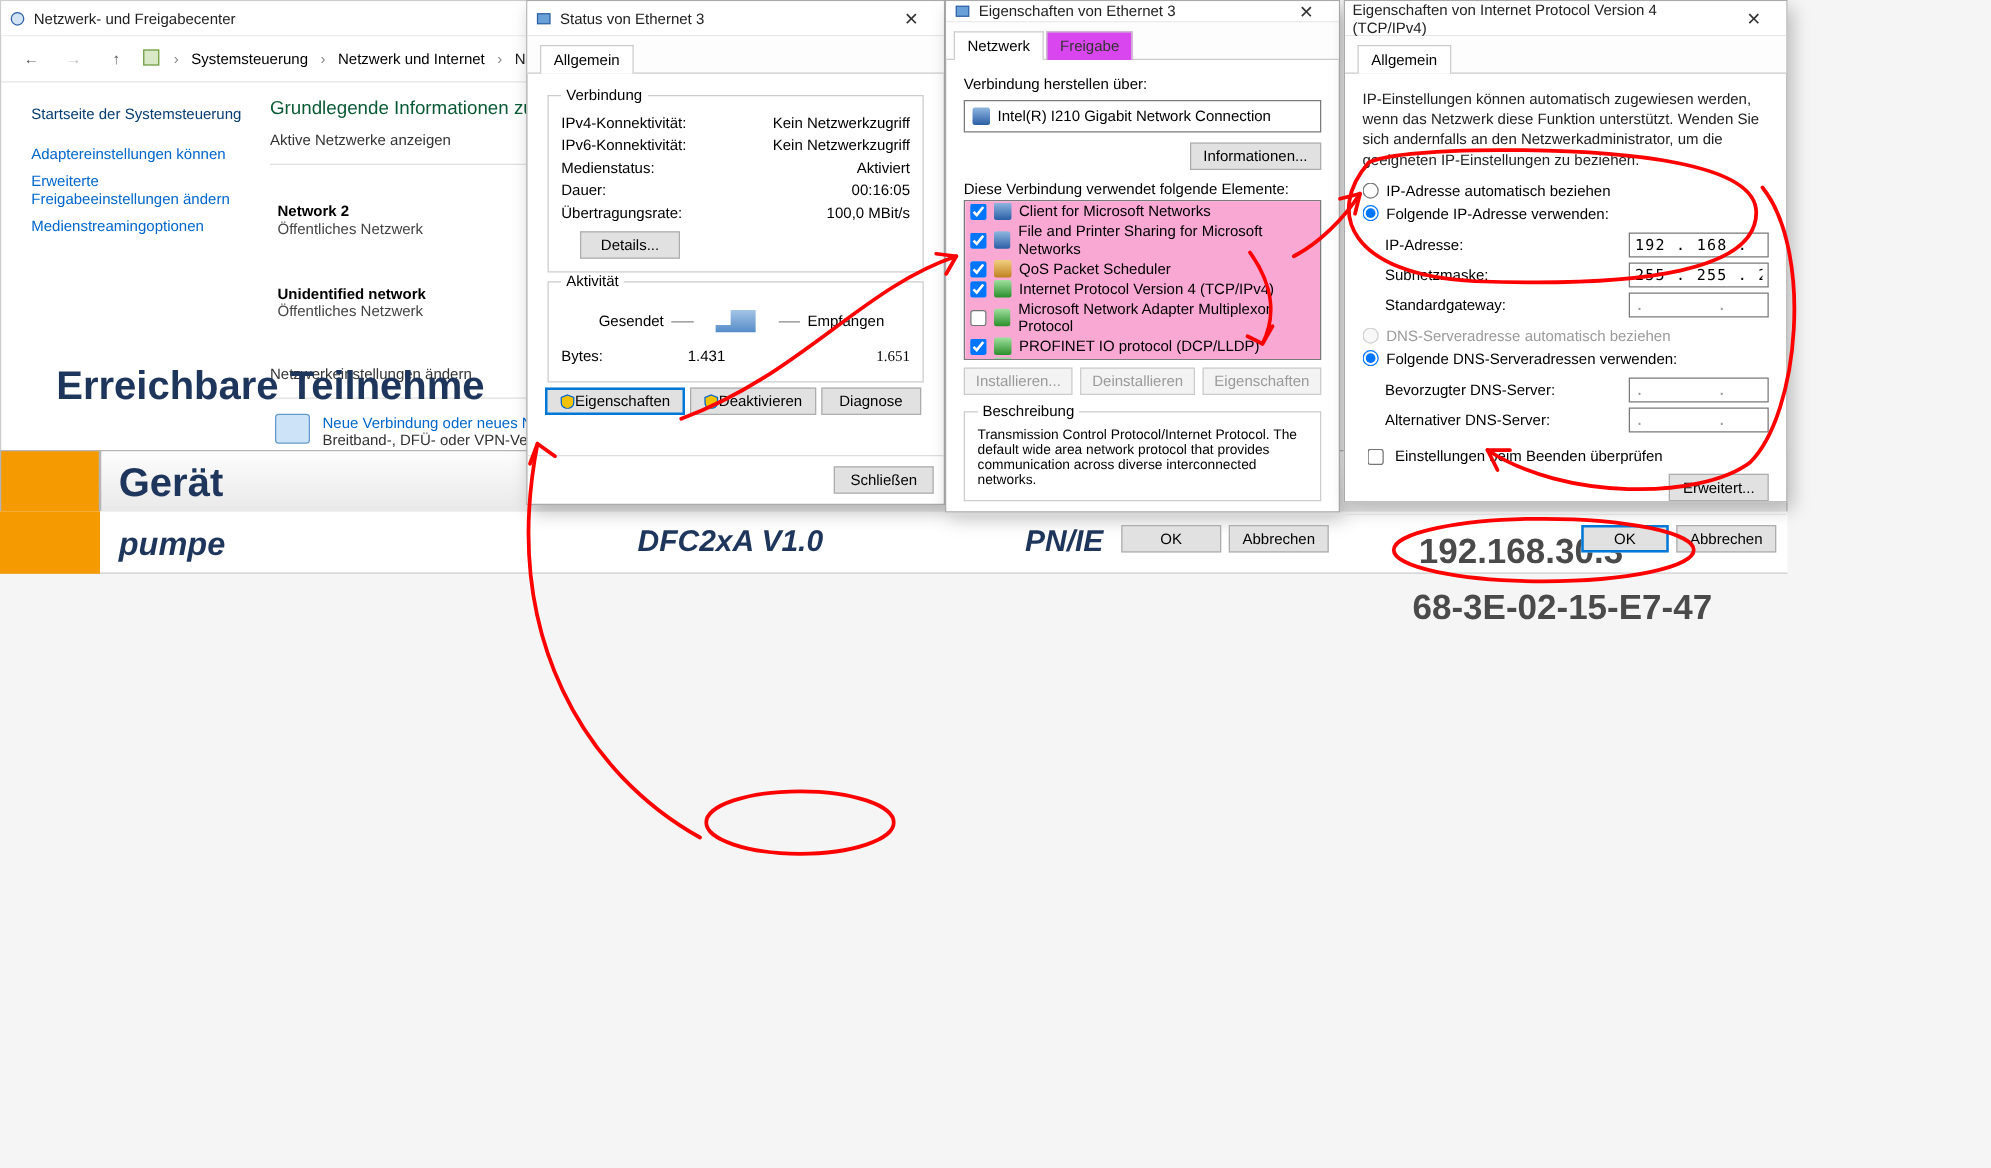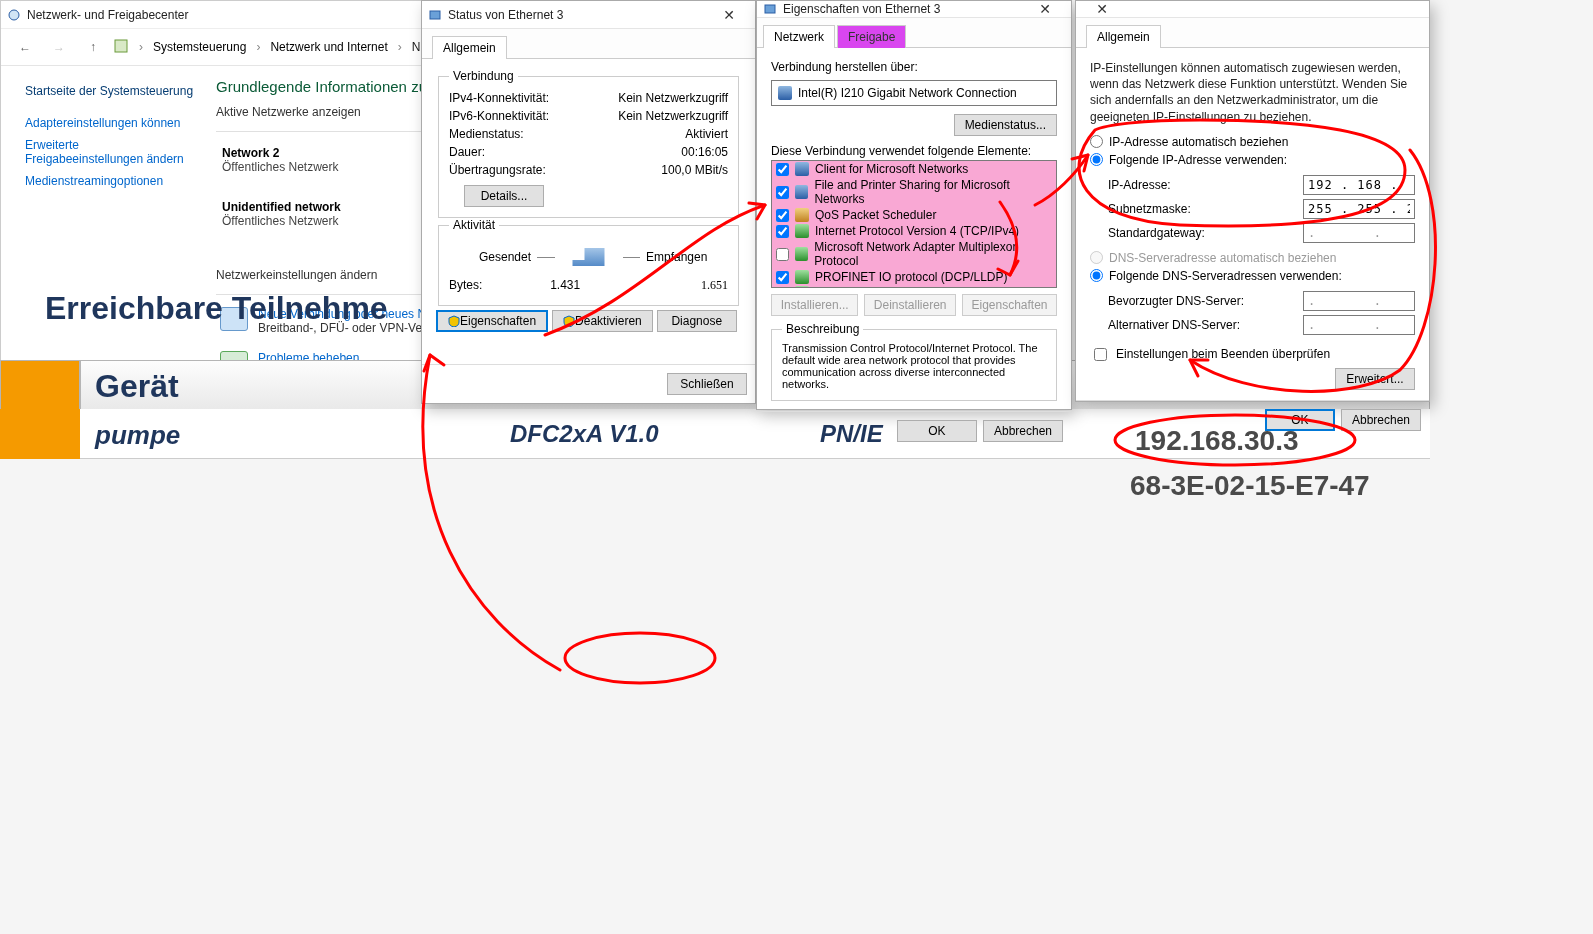--- a/index.html
+++ b/index.html
@@ -123,21 +123,21 @@
   .search-box .mag { margin-left:auto; color:#666;}
   .refresh{ color:#555;}
   .ncs-body{ display:flex; height:calc(100% - 58px);}
   .ncs-side{ width:205px; padding:14px 10px 10px 24px; }
   .ncs-side a{ display:block; color:#0066cc; padding:4px 0; text-decoration:none; font-size:12px;}
   .ncs-side a.dark{ color:#063d73;}
   .ncs-main{ flex:1; padding:10px 20px 10px 10px; }
   .ncs-h1{ color:#0a5a36; font-size:15px; padding:2px 0 10px 0;}
   .ncs-sub{ color:#333; font-size:12px; padding:0 0 6px 0;}
   .net-block{ display:flex; padding:8px 0 14px 6px;}
-  .net-left{ width:260px;}
+  .net-left{ width:260px;margin-top:16px;}
   .net-left .name{ font-weight:600;}
   .net-left .type{ color:#444;}
   .net-right{ }
   .net-right .line{ display:flex; gap:30px; padding:1px 0;}
   .net-right .lbl{ width:90px;}
   .link{ color:#0066cc; }
   .eth-icon{ width:14px; height:12px; display:inline-block; background:linear-gradient(#9fbde0,#2b5ea5); border-radius:2px; margin-right:4px; vertical-align:middle;}
   .ncs-sec{ padding-top:22px;}
   .ncs-item{ display:flex; gap:10px; padding:6px 0 10px 4px;}
   .ncs-item .ic{ width:28px; height:24px; background:#cde3f7; border:1px solid #6699cc; border-radius:3px; flex:none;}
@@ -256,21 +256,21 @@
     <div class="tab">Netzwerk</div>
     <div class="tab inactive">Freigabe</div>
   </div>
   <div class="body-pad" style="flex:1;">
     <div class="small-label">Verbindung herstellen über:</div>
     <div class="adapter-box">
       <span class="mini-icon nic"></span>
       <span>Intel(R) I210 Gigabit Network Connection</span>
     </div>
     <div class="btnrow" style="padding:0 0 6px 0;">
-      <span class="btn">Medienstatus...</span>
+      <span class="btn">Informationen...</span>
     </div>
     <div class="small-label">Diese Verbindung verwendet folgende Elemente:</div>
     <div class="component-list" id="comp-list">
         <div class="item">
           <input type="checkbox" checked="" style="">
           <span class="mini-icon nic"></span>
           <span>Client for Microsoft Networks</span>
         </div>
         <div class="item">
           <input type="checkbox" checked="" style="">
@@ -314,20 +314,21 @@
     </fieldset>
   </div>
   <div class="btnrow footer-sep">
     <span class="btn">OK</span>
     <span class="btn">Abbrechen</span>
   </div>
 </div>
 
 <div id="dlg-ipv4" class="win">
   <div class="titlebar">
+    <span class="title">Eigenschaften von Internet Protocol Version 4 (TCP/IPv4)</span>
     <span class="sysbtn">✕</span>
   </div>
   <div class="tabs simple">
     <div class="tab">Allgemein</div>
   </div>
   <div class="body-pad" style="flex:1;">
     <div class="para">IP-Einstellungen können automatisch zugewiesen werden, wenn das Netzwerk diese Funktion unterstützt. Wenden Sie sich andernfalls an den Netzwerkadministrator, um die geeigneten IP-Einstellungen zu beziehen.</div>
     <div class="radio-row">
       <input type="radio" name="ipmode" style="">
       <span>IP-Adresse automatisch beziehen</span>

